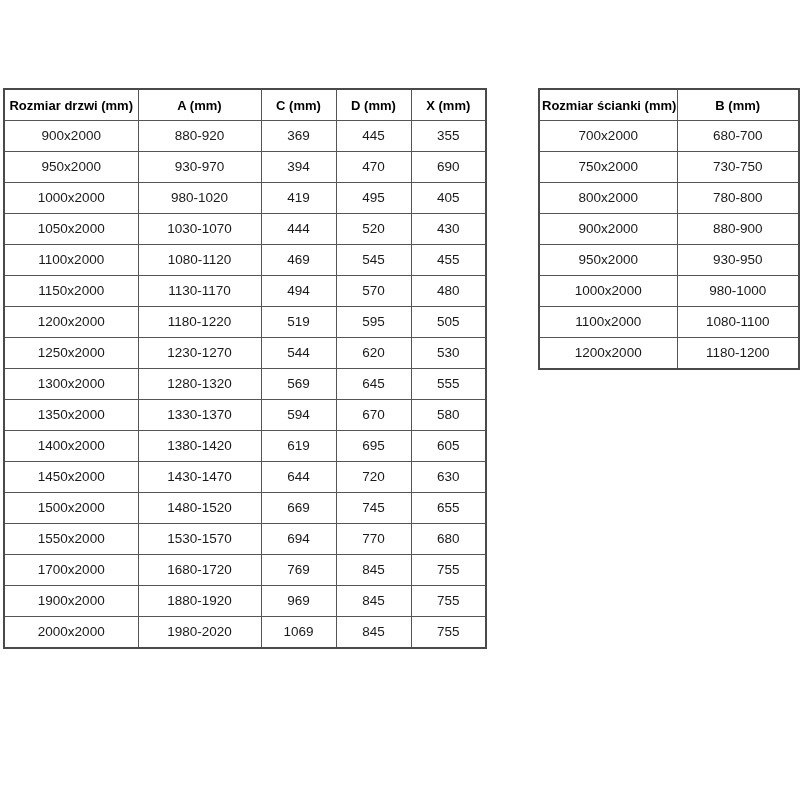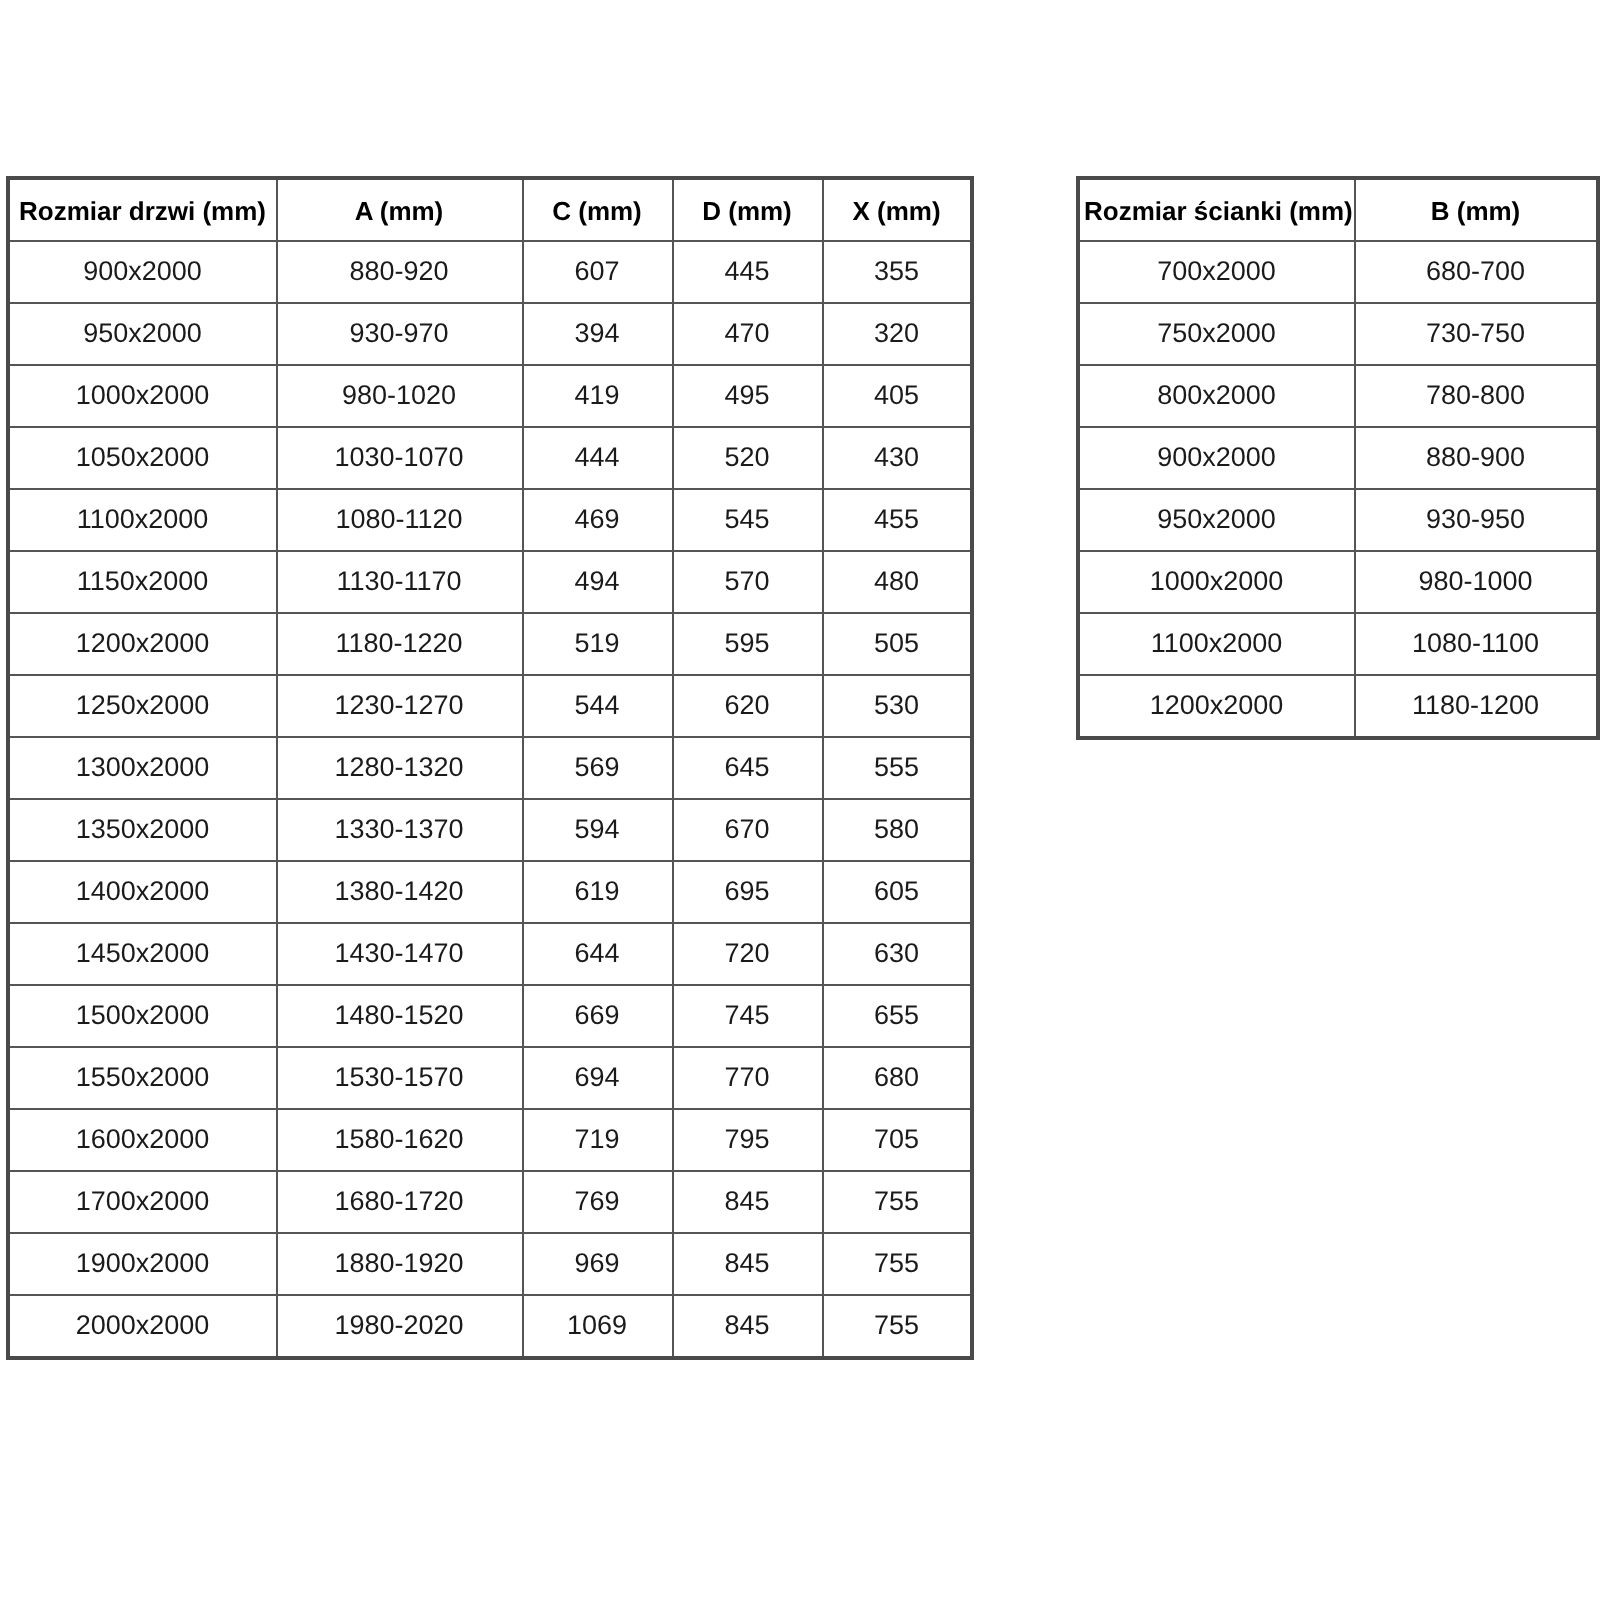--- a/index.html
+++ b/index.html
@@ -76,30 +76,30 @@
           <th>A (mm)</th>
           <th>C (mm)</th>
           <th>D (mm)</th>
           <th>X (mm)</th>
         </tr>
     </thead>
     <tbody>
         <tr>
           <td>900x2000</td>
           <td>880-920</td>
-          <td>607</td>
+          <td>369</td>
           <td>445</td>
           <td>355</td>
         </tr>
         <tr>
           <td>950x2000</td>
           <td>930-970</td>
           <td>394</td>
           <td>470</td>
-          <td>320</td>
+          <td>690</td>
         </tr>
         <tr>
           <td>1000x2000</td>
           <td>980-1020</td>
           <td>419</td>
           <td>495</td>
           <td>405</td>
         </tr>
         <tr>
           <td>1050x2000</td>
@@ -170,27 +170,20 @@
           <td>669</td>
           <td>745</td>
           <td>655</td>
         </tr>
         <tr>
           <td>1550x2000</td>
           <td>1530-1570</td>
           <td>694</td>
           <td>770</td>
           <td>680</td>
-        </tr>
-        <tr>
-          <td>1600x2000</td>
-          <td>1580-1620</td>
-          <td>719</td>
-          <td>795</td>
-          <td>705</td>
         </tr>
         <tr>
           <td>1700x2000</td>
           <td>1680-1720</td>
           <td>769</td>
           <td>845</td>
           <td>755</td>
         </tr>
         <tr>
           <td>1900x2000</td>

